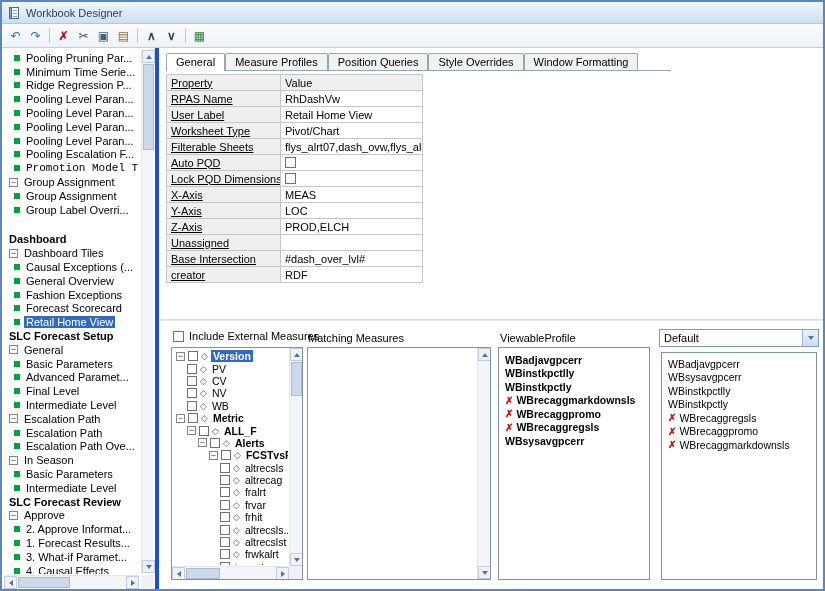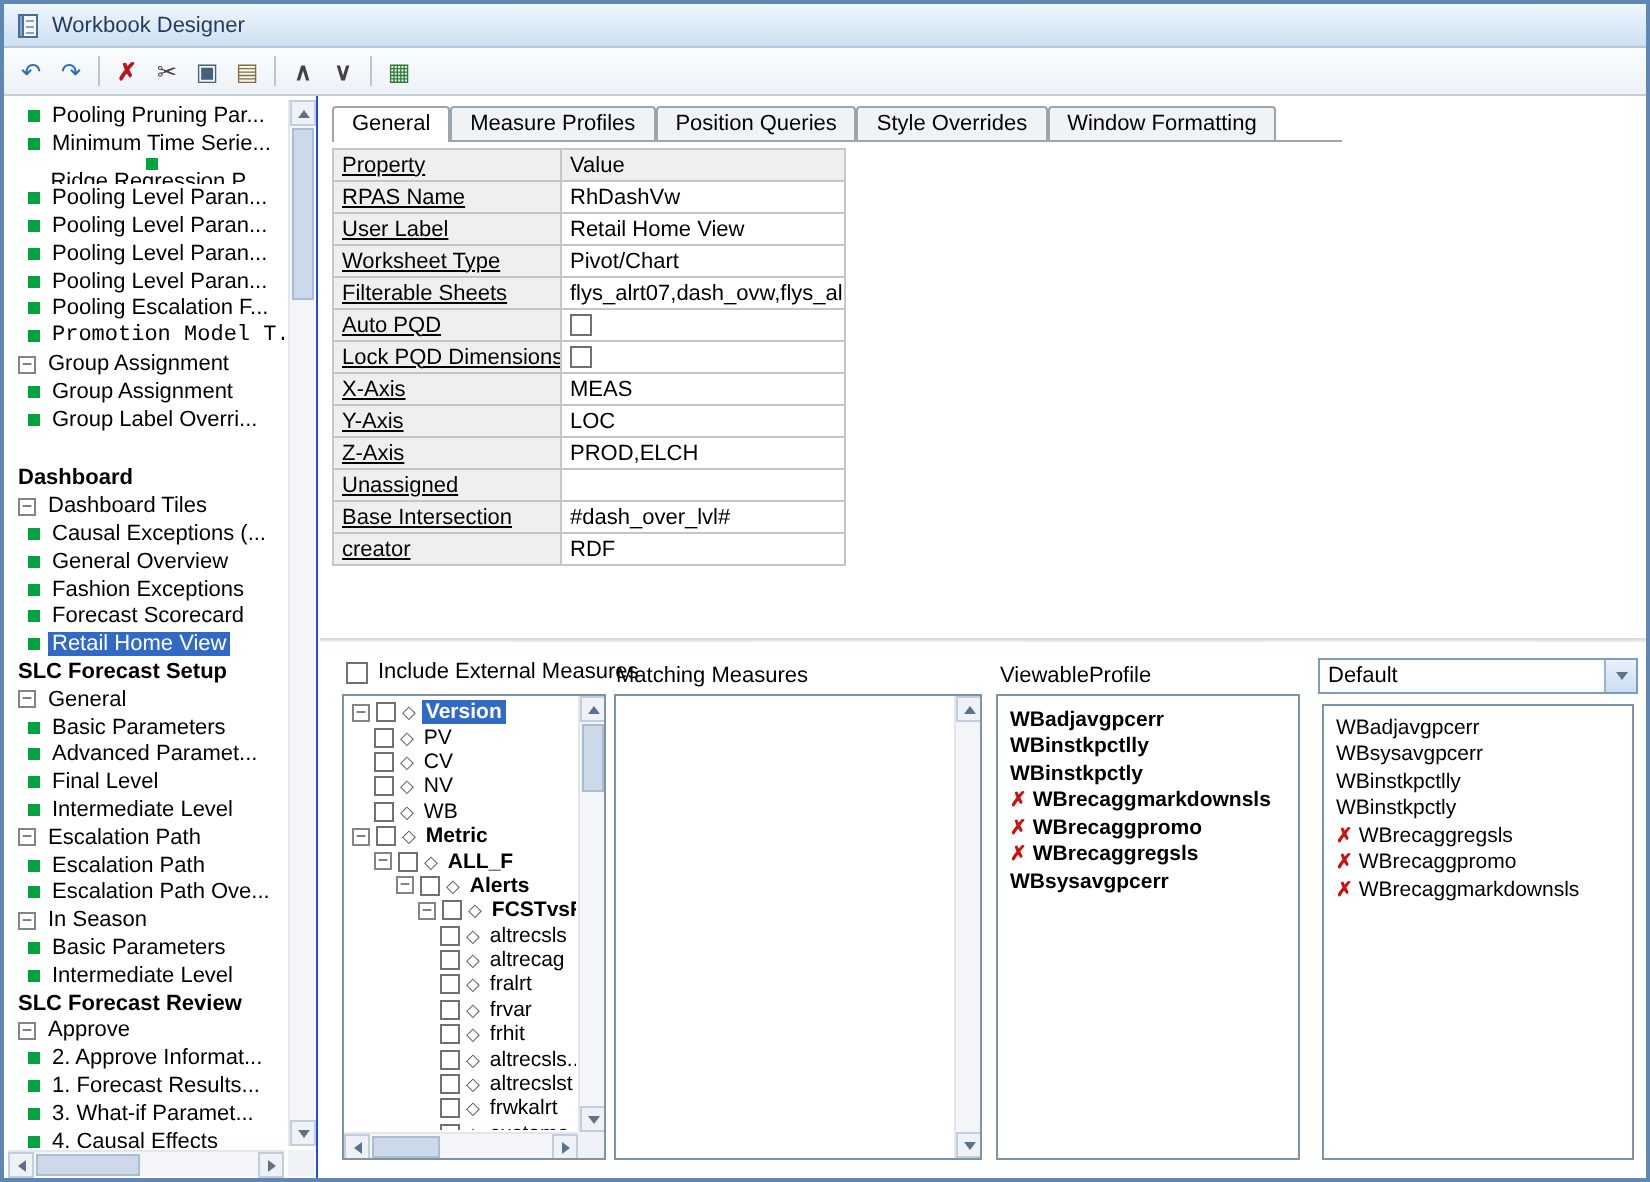--- a/index.html
+++ b/index.html
@@ -9,21 +9,21 @@
   
   .titlebar{position:absolute;top:0;left:0;right:0;height:22px;background:linear-gradient(180deg,#eff6fd,#cde0f2);border-bottom:1px solid #b3c7dc;display:flex;align-items:center;gap:5px;padding-left:5px;box-sizing:border-box;}
   .titlebar .title{font-size:11px;color:#1f3a5f;}
 
   
   .toolbar{position:absolute;top:22px;left:0;right:0;height:24px;background:linear-gradient(180deg,#fbfdfe,#edf2f8);border-bottom:1px solid #c5cdd6;display:flex;align-items:center;padding-left:4px;gap:1px;box-sizing:border-box;}
   .tb-btn{width:19px;height:19px;display:flex;align-items:center;justify-content:center;font-size:12px;}
   .tb-sep{width:1px;height:15px;background:#bcc6d1;margin:0 3px;}
 
   
-  .sidebar{position:absolute;top:46px;left:0;width:157px;bottom:0;background:#fff;border-right:1px solid #1d4ed8;box-sizing:border-box;}
+  .sidebar{position:absolute;top:46px;left:0;width:157px;bottom:0;background:#fff;border-right:4px solid #1d4ed8;box-sizing:border-box;}
   #sidebar-tree{position:absolute;top:3px;left:3px;right:16px;bottom:15px;overflow:hidden;}
   .trow{height:13.8px;display:flex;align-items:center;font-size:11px;white-space:nowrap;overflow:hidden;}
   .trow.bold{font-weight:bold;}
   .bullet{width:6px;height:6px;background:#00a33e;margin-right:4px;flex:none;}
   .exp{width:9px;height:9px;border:1px solid #848484;background:#fff;color:#404040;font-size:9px;line-height:7px;text-align:center;margin-right:4px;flex:none;box-sizing:border-box;}
   .tlab{padding:0 2px;}
   .tlab.hl{background:#316ac5;color:#fff;}
 
   
   .sbv{position:absolute;width:13px;background:#f3f5f8;border-left:1px solid #e2e7ed;box-sizing:border-box;}
@@ -120,21 +120,21 @@
   <div class="sidebar">
     <div id="sidebar-tree">
         <div class="trow" style="padding-left: 9px;">
           <span class="bullet"></span>
           <span class="tlab">Pooling Pruning Par...</span>
         </div>
         <div class="trow" style="padding-left: 9px;">
           <span class="bullet"></span>
           <span class="tlab">Minimum Time Serie...</span>
         </div>
-        <div class="trow" style="padding-left: 9px; flex-direction: column;">
+        <div class="trow" style="padding-left: 9px;">
           <span class="bullet"></span>
           <span class="tlab">Ridge Regression P...</span>
         </div>
         <div class="trow" style="padding-left: 9px;">
           <span class="bullet"></span>
           <span class="tlab">Pooling Level Paran...</span>
         </div>
         <div class="trow" style="padding-left: 9px;">
           <span class="bullet"></span>
           <span class="tlab">Pooling Level Paran...</span>

